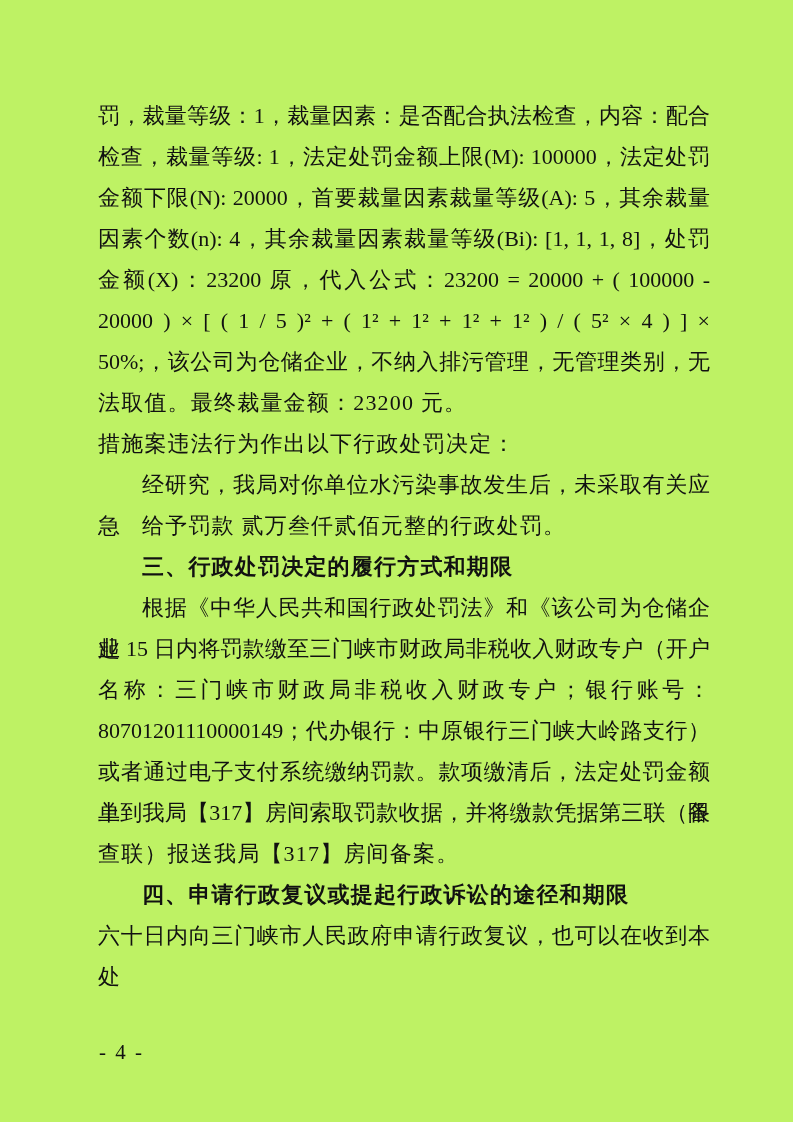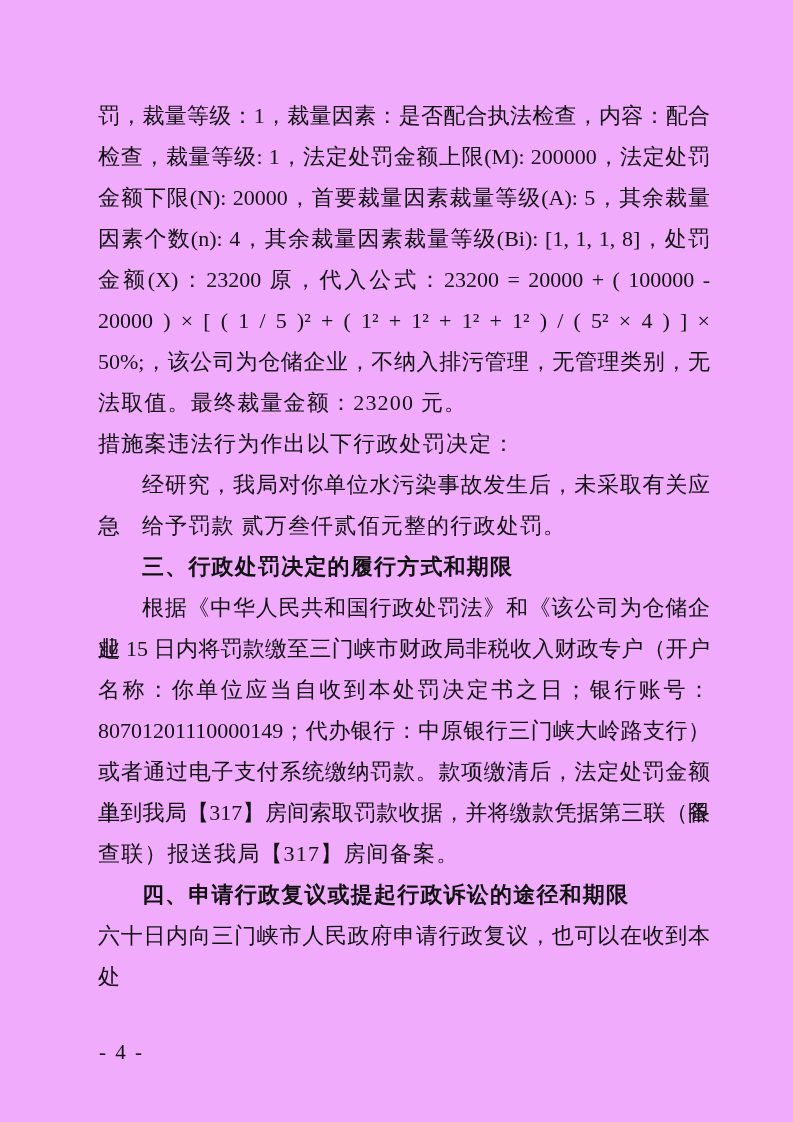--- a/index.html
+++ b/index.html
@@ -45,37 +45,37 @@
     top: 1040px;
     font-size: 21px;
     line-height: 24px;
     color: #111111;
     letter-spacing: 2px;
   }
 </style>
 </head>
 <body>
 
-<div class="page" style="background: #f0abfc; color: rgb(17, 17, 17);">
+<div class="page" style="background: #bef264; color: rgb(17, 17, 17);">
   <div class="text-block">
       <div class="line justify">罚，裁量等级：1，裁量因素：是否配合执法检查，内容：配合</div>
-      <div class="line justify">检查，裁量等级: 1，法定处罚金额上限(M): 200000，法定处罚</div>
+      <div class="line justify">检查，裁量等级: 1，法定处罚金额上限(M): 100000，法定处罚</div>
       <div class="line justify">金额下限(N): 20000，首要裁量因素裁量等级(A): 5，其余裁量</div>
       <div class="line justify">因素个数(n): 4，其余裁量因素裁量等级(Bi): [1, 1, 1, 8]，处罚</div>
       <div class="line justify">金额(X)：23200 原，代入公式：23200 = 20000 + ( 100000 -</div>
       <div class="line justify">20000 ) × [ ( 1 / 5 )² + ( 1² + 1² + 1² + 1² ) / ( 5² × 4 ) ] ×</div>
       <div class="line justify">50%;，该公司为仓储企业，不纳入排污管理，无管理类别，无</div>
       <div class="line">法取值。最终裁量金额：23200 元。</div>
       <div class="line">措施案违法行为作出以下行政处罚决定：</div>
       <div class="line indent justify">经研究，我局对你单位水污染事故发生后，未采取有关应急</div>
       <div class="line indent">给予罚款 贰万叁仟贰佰元整的行政处罚。</div>
       <div class="line heading indent">三、行政处罚决定的履行方式和期限</div>
       <div class="line indent justify">根据《中华人民共和国行政处罚法》和《该公司为仓储企业</div>
       <div class="line justify">起 15 日内将罚款缴至三门峡市财政局非税收入财政专户（开户</div>
-      <div class="line justify">名称：你单位应当自收到本处罚决定书之日；银行账号：</div>
+      <div class="line justify">名称：三门峡市财政局非税收入财政专户；银行账号：</div>
       <div class="line justify">80701201110000149；代办银行：中原银行三门峡大岭路支行）</div>
       <div class="line justify">或者通过电子支付系统缴纳罚款。款项缴清后，法定处罚金额上限</div>
       <div class="line justify">单到我局【317】房间索取罚款收据，并将缴款凭据第三联（备</div>
       <div class="line">查联）报送我局【317】房间备案。</div>
       <div class="line heading indent">四、申请行政复议或提起行政诉讼的途径和期限</div>
       <div class="line justify">六十日内向三门峡市人民政府申请行政复议，也可以在收到本处</div>
     </div>
   <div class="footer">- 4 -</div>
 </div>
 

